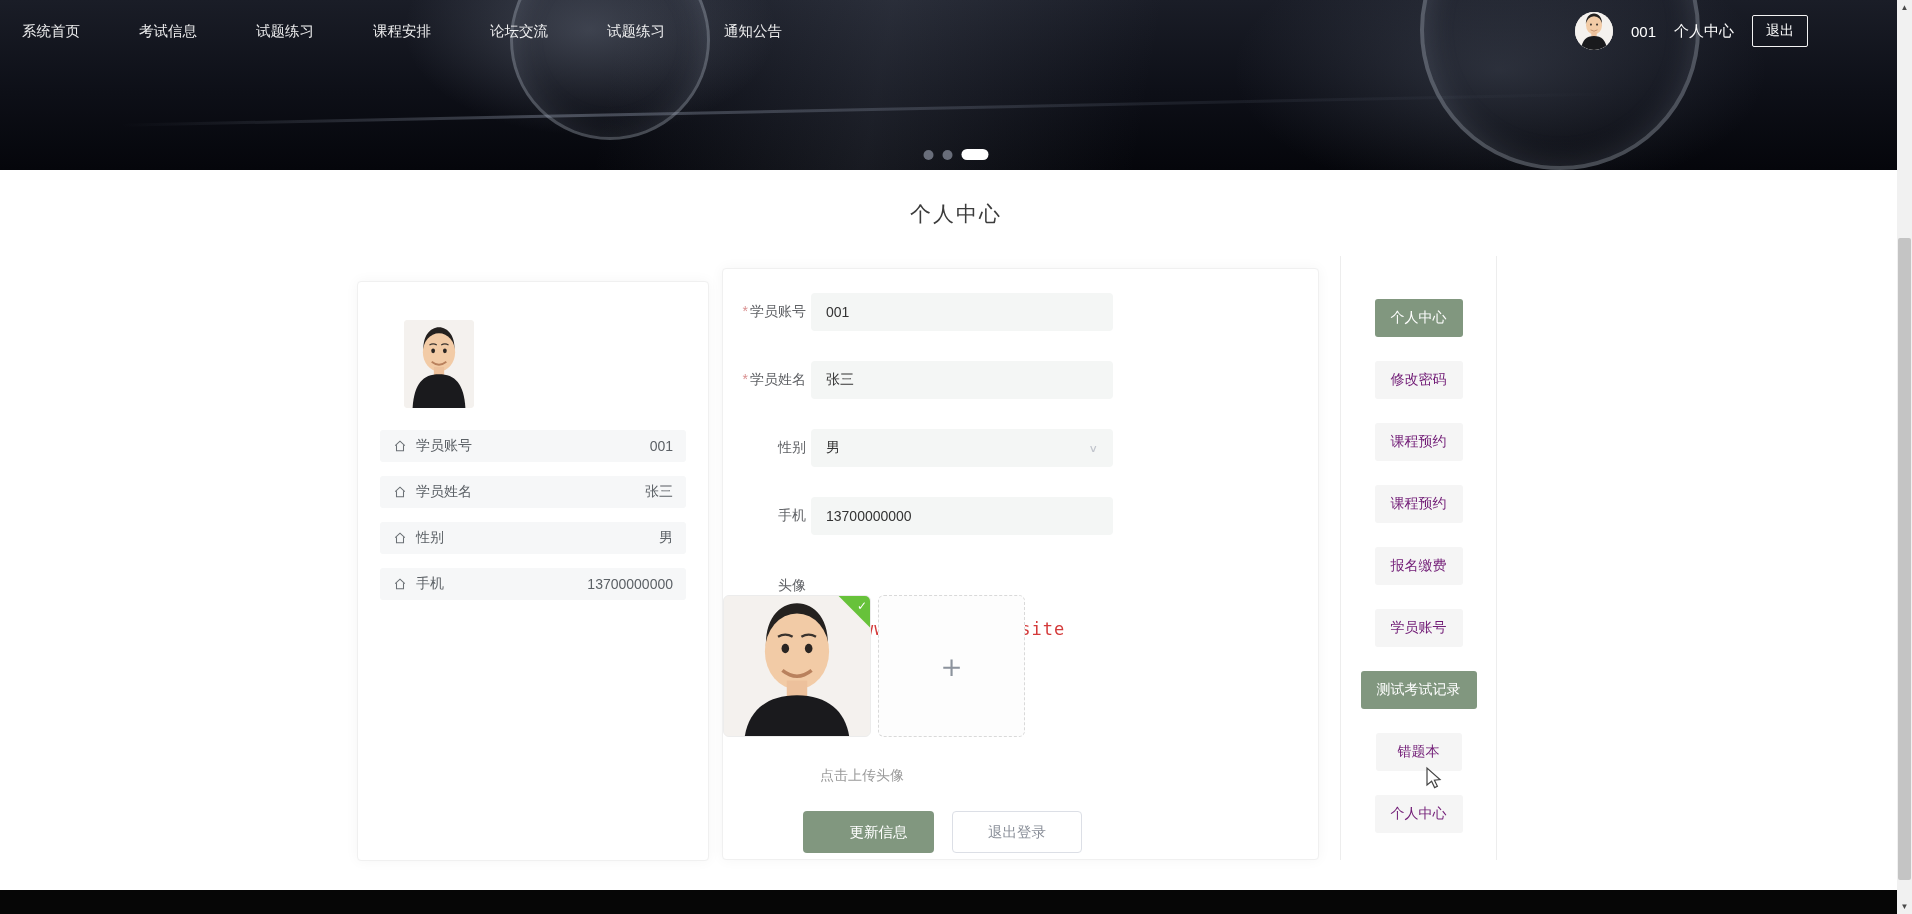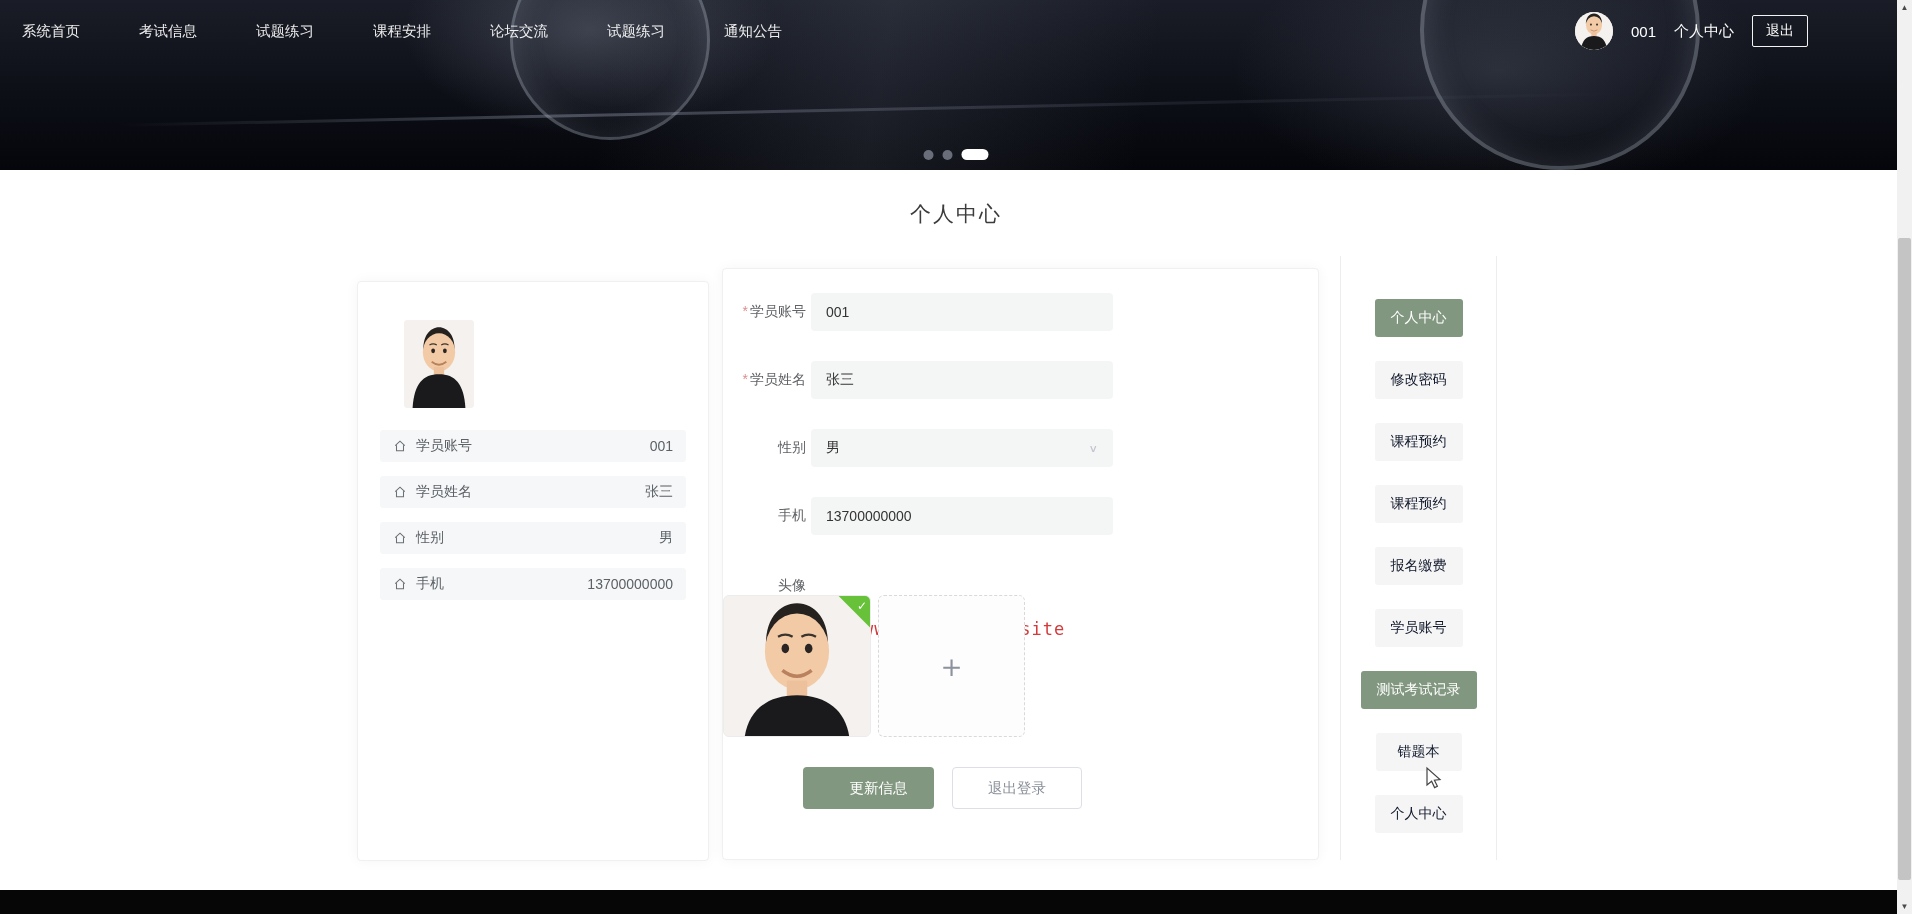--- a/index.html
+++ b/index.html
@@ -80,21 +80,21 @@
   .plus { font-size:32px; color:#8c939d; font-weight:200; line-height:1; }
   .upload-hint { margin:26px 0 0 97px; font-size:14px; color:#9a9a9a; }
   .btn-row { margin:26px 0 0 80px; display:flex; gap:18px; }
   .btn { height:42px; border-radius:4px; font-size:14.5px; cursor:pointer; font-family:inherit; }
   .btn-green { width:131px; background:#81977f; color:#fff; border:none;padding-left:20px; }
   .btn-outline { width:130px; background:#fff; color:#8a8f99; border:1px solid #dcdfe6; }
   
   .side-menu { position:absolute; left:1340px; top:256px; width:157px; height:604px;
                border-left:1px solid #ededed; border-right:1px solid #ededed;
                display:flex; flex-direction:column; align-items:center; padding-top:43px; gap:24px; }
-  .menu-btn { min-width:86px; padding:10px 16px; text-align:center; font-size:14px; color:#0f172a;
+  .menu-btn { min-width:86px; padding:10px 16px; text-align:center; font-size:14px; color:#701a75;
               background:#f5f5f5; border-radius:3px; cursor:pointer; white-space:nowrap; }
   .menu-btn.active { background:#81977f; color:#fff; }
   
   .cursor { position:absolute; left:1424px; top:766px; width:18px; height:24px; z-index:40; }
   
   .footer { position:absolute; left:0; top:890px; width:1912px; height:24px; background:#060606; }
   .scrollbar { position:absolute; right:0; top:0; width:15px; height:914px; background:#f1f1f1; z-index:60;
                display:flex; flex-direction:column; align-items:center; }
   .sb-arrow { width:15px; height:15px; display:flex; align-items:center; justify-content:center;
               color:#4a4a4a; font-size:8px; cursor:pointer; }
@@ -233,20 +233,21 @@
           <path d="M50 70 C28 70 16 82 14 100 L86 100 C84 82 72 70 50 70 Z" fill="#1a1a1d"></path>
         </svg>
         <div class="succ-ribbon"></div>
         <div class="succ-check">✓</div>
       </div>
       <div class="upload-box">
         <span class="plus">＋</span>
       </div>
     </div>
   </div>
+  <div class="upload-hint">点击上传头像</div>
   <div class="btn-row">
     <button class="btn btn-green">更新信息</button>
     <button class="btn btn-outline">退出登录</button>
   </div>
 </div>
 
 <div class="side-menu">
   <div class="menu-btn active">个人中心</div>
   <div class="menu-btn">修改密码</div>
   <div class="menu-btn">课程预约</div>

